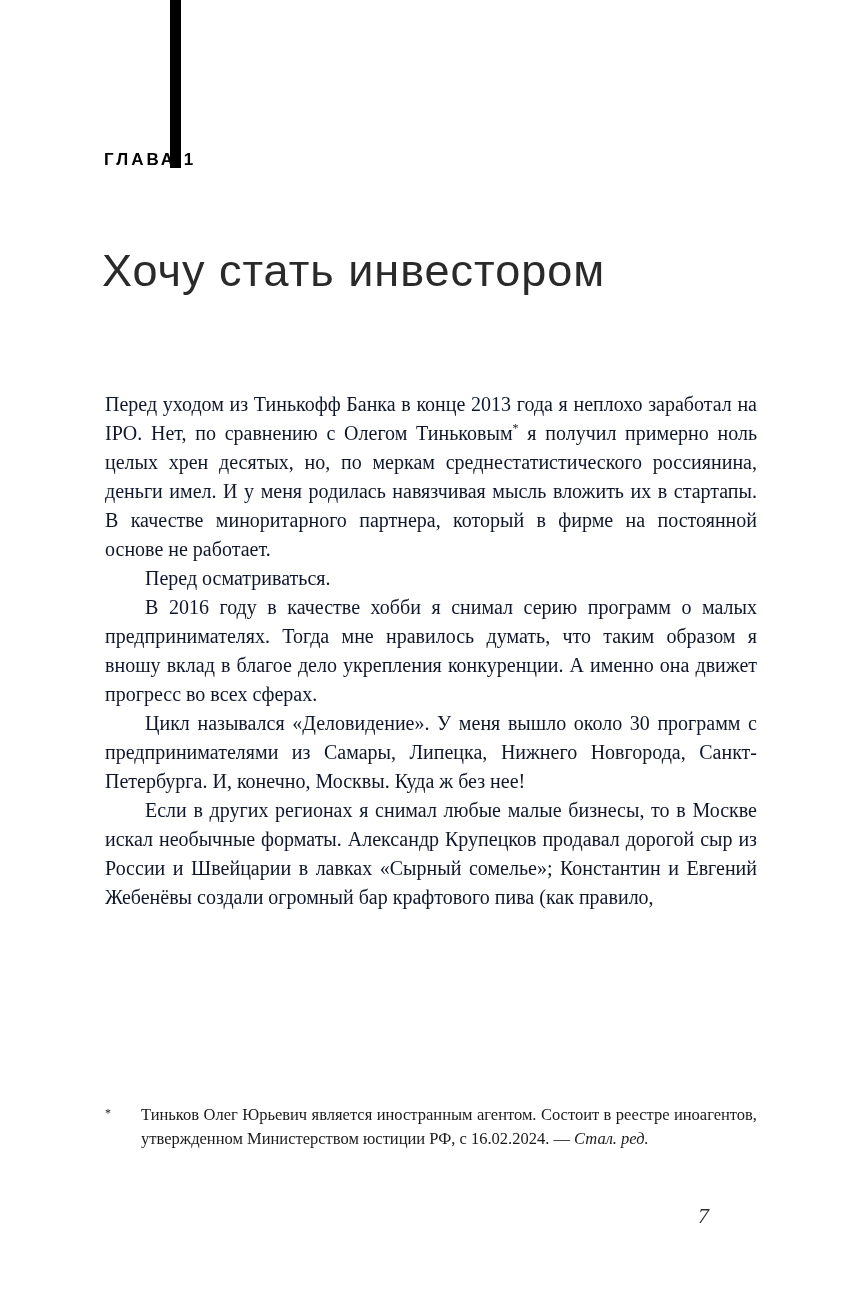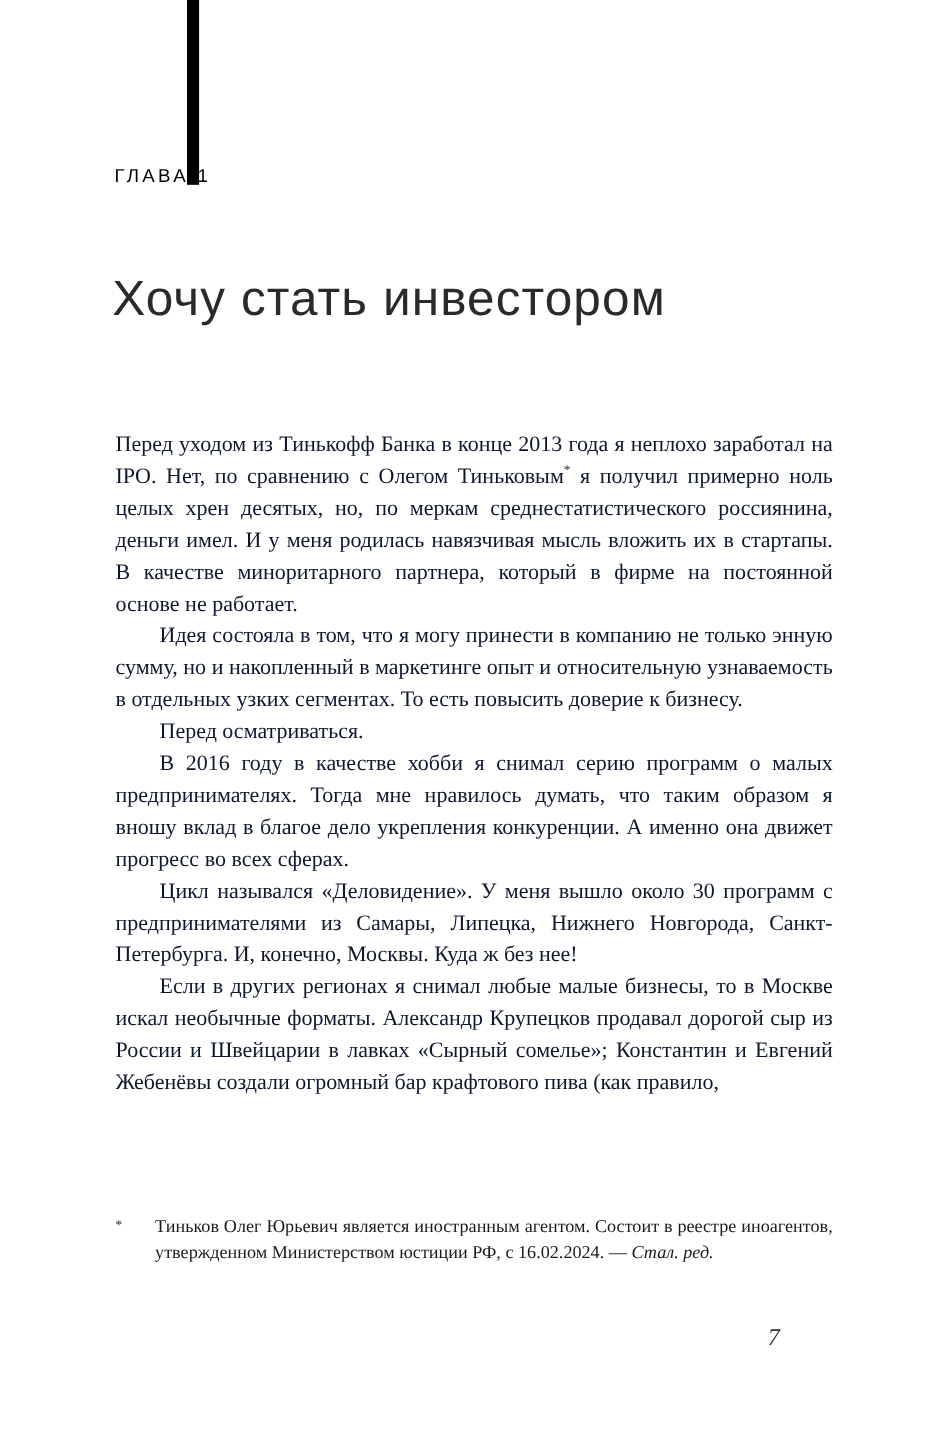--- a/index.html
+++ b/index.html
@@ -22,21 +22,21 @@
     top: 0;
     width: 11px;
     height: 168px;
     background: #000000;
   }
   .chapter-label {
     position: absolute;
     left: 104px;
     top: 150px;
     font-family: "Liberation Sans", sans-serif;
-    font-weight: 400;
+    font-weight: 700;
     font-size: 17px;
     letter-spacing: 3px;
     color: #000000;
     white-space: nowrap;
   }
   .page-title {
     position: absolute;
     left: 102px;
     top: 215px;
     width: 700px;
@@ -108,21 +108,20 @@
 <div class="page">
 
   <div class="chapter-bar"></div>
 
   <div class="chapter-label">ГЛАВА 1</div>
 
   <h1 class="page-title">Хочу стать инвестором</h1>
 
   <div class="body-text">
     <p><span>Перед уходом из Тинькофф Банка в конце 2013 года я неплохо заработал на IPO. Нет, по сравнению с Олегом Тиньковым</span><span class="fn-marker-sup">*</span><span> я получил примерно ноль целых хрен десятых, но, по меркам среднестатистического россиянина, деньги имел. И у меня родилась навязчивая мысль вложить их в стартапы. В качестве миноритарного партнера, который в фирме на постоянной основе не работает.</span></p>
-    <p class="indent">Идея состояла в том, что я могу принести в компанию не только энную сумму, но и накопленный в маркетинге опыт и относительную узнаваемость в отдельных узких сегментах. То есть повысить доверие к бизнесу.</p>
     <p class="indent">Перед осматриваться.</p>
     <p class="indent">В 2016 году в качестве хобби я снимал серию программ о малых предпринимателях. Тогда мне нравилось думать, что таким образом я вношу вклад в благое дело укрепления конкуренции. А именно она движет прогресс во всех сферах.</p>
     <p class="indent">Цикл назывался «Деловидение». У меня вышло около 30 программ с предпринимателями из Самары, Липецка, Нижнего Новгорода, Санкт-Петербурга. И, конечно, Москвы. Куда ж без нее!</p>
     <p class="indent">Если в других регионах я снимал любые малые бизнесы, то в Москве искал необычные форматы. Александр Крупецков продавал дорогой сыр из России и Швейцарии в лавках «Сырный сомелье»; Константин и Евгений Жебенёвы создали огромный бар крафтового пива (как правило,</p>
   </div>
 
   <div class="footnote">
     <span class="fn-marker">*</span>
     <span class="fn-body"><span>Тиньков Олег Юрьевич является иностранным агентом. Состоит в реестре иноагентов, утвержденном Министерством юстиции РФ, с 16.02.2024. — </span><span class="fn-source">Стал. ред.</span></span>
   </div>

